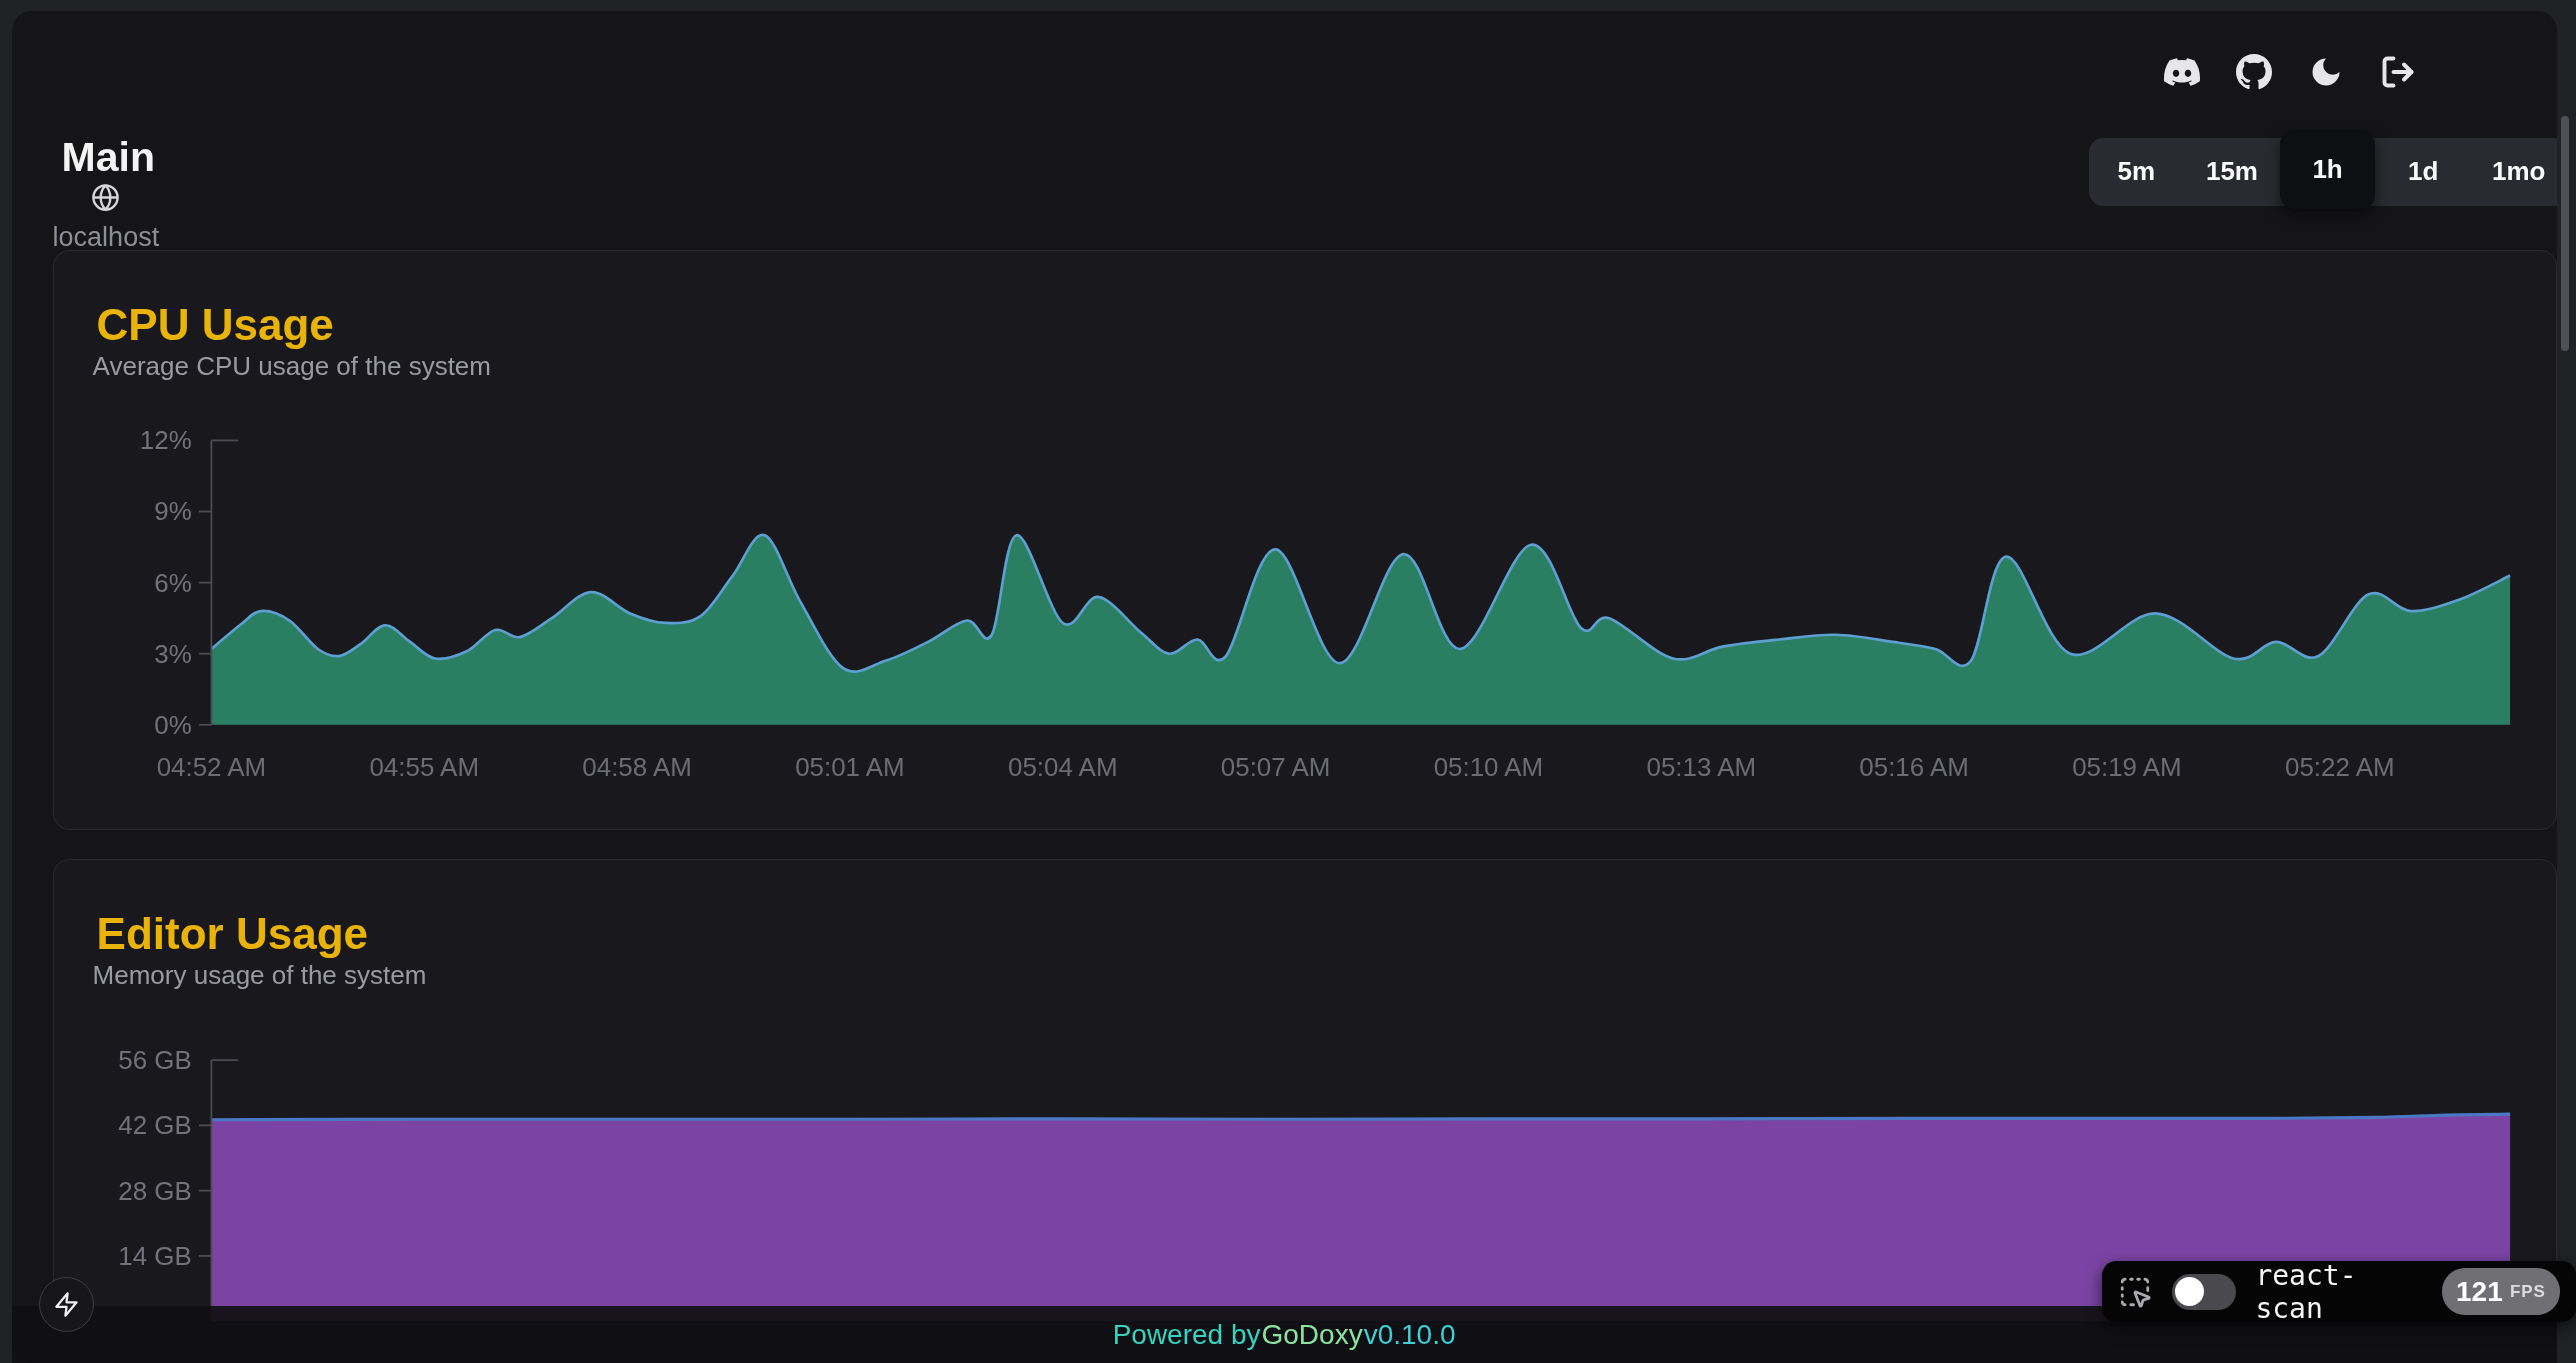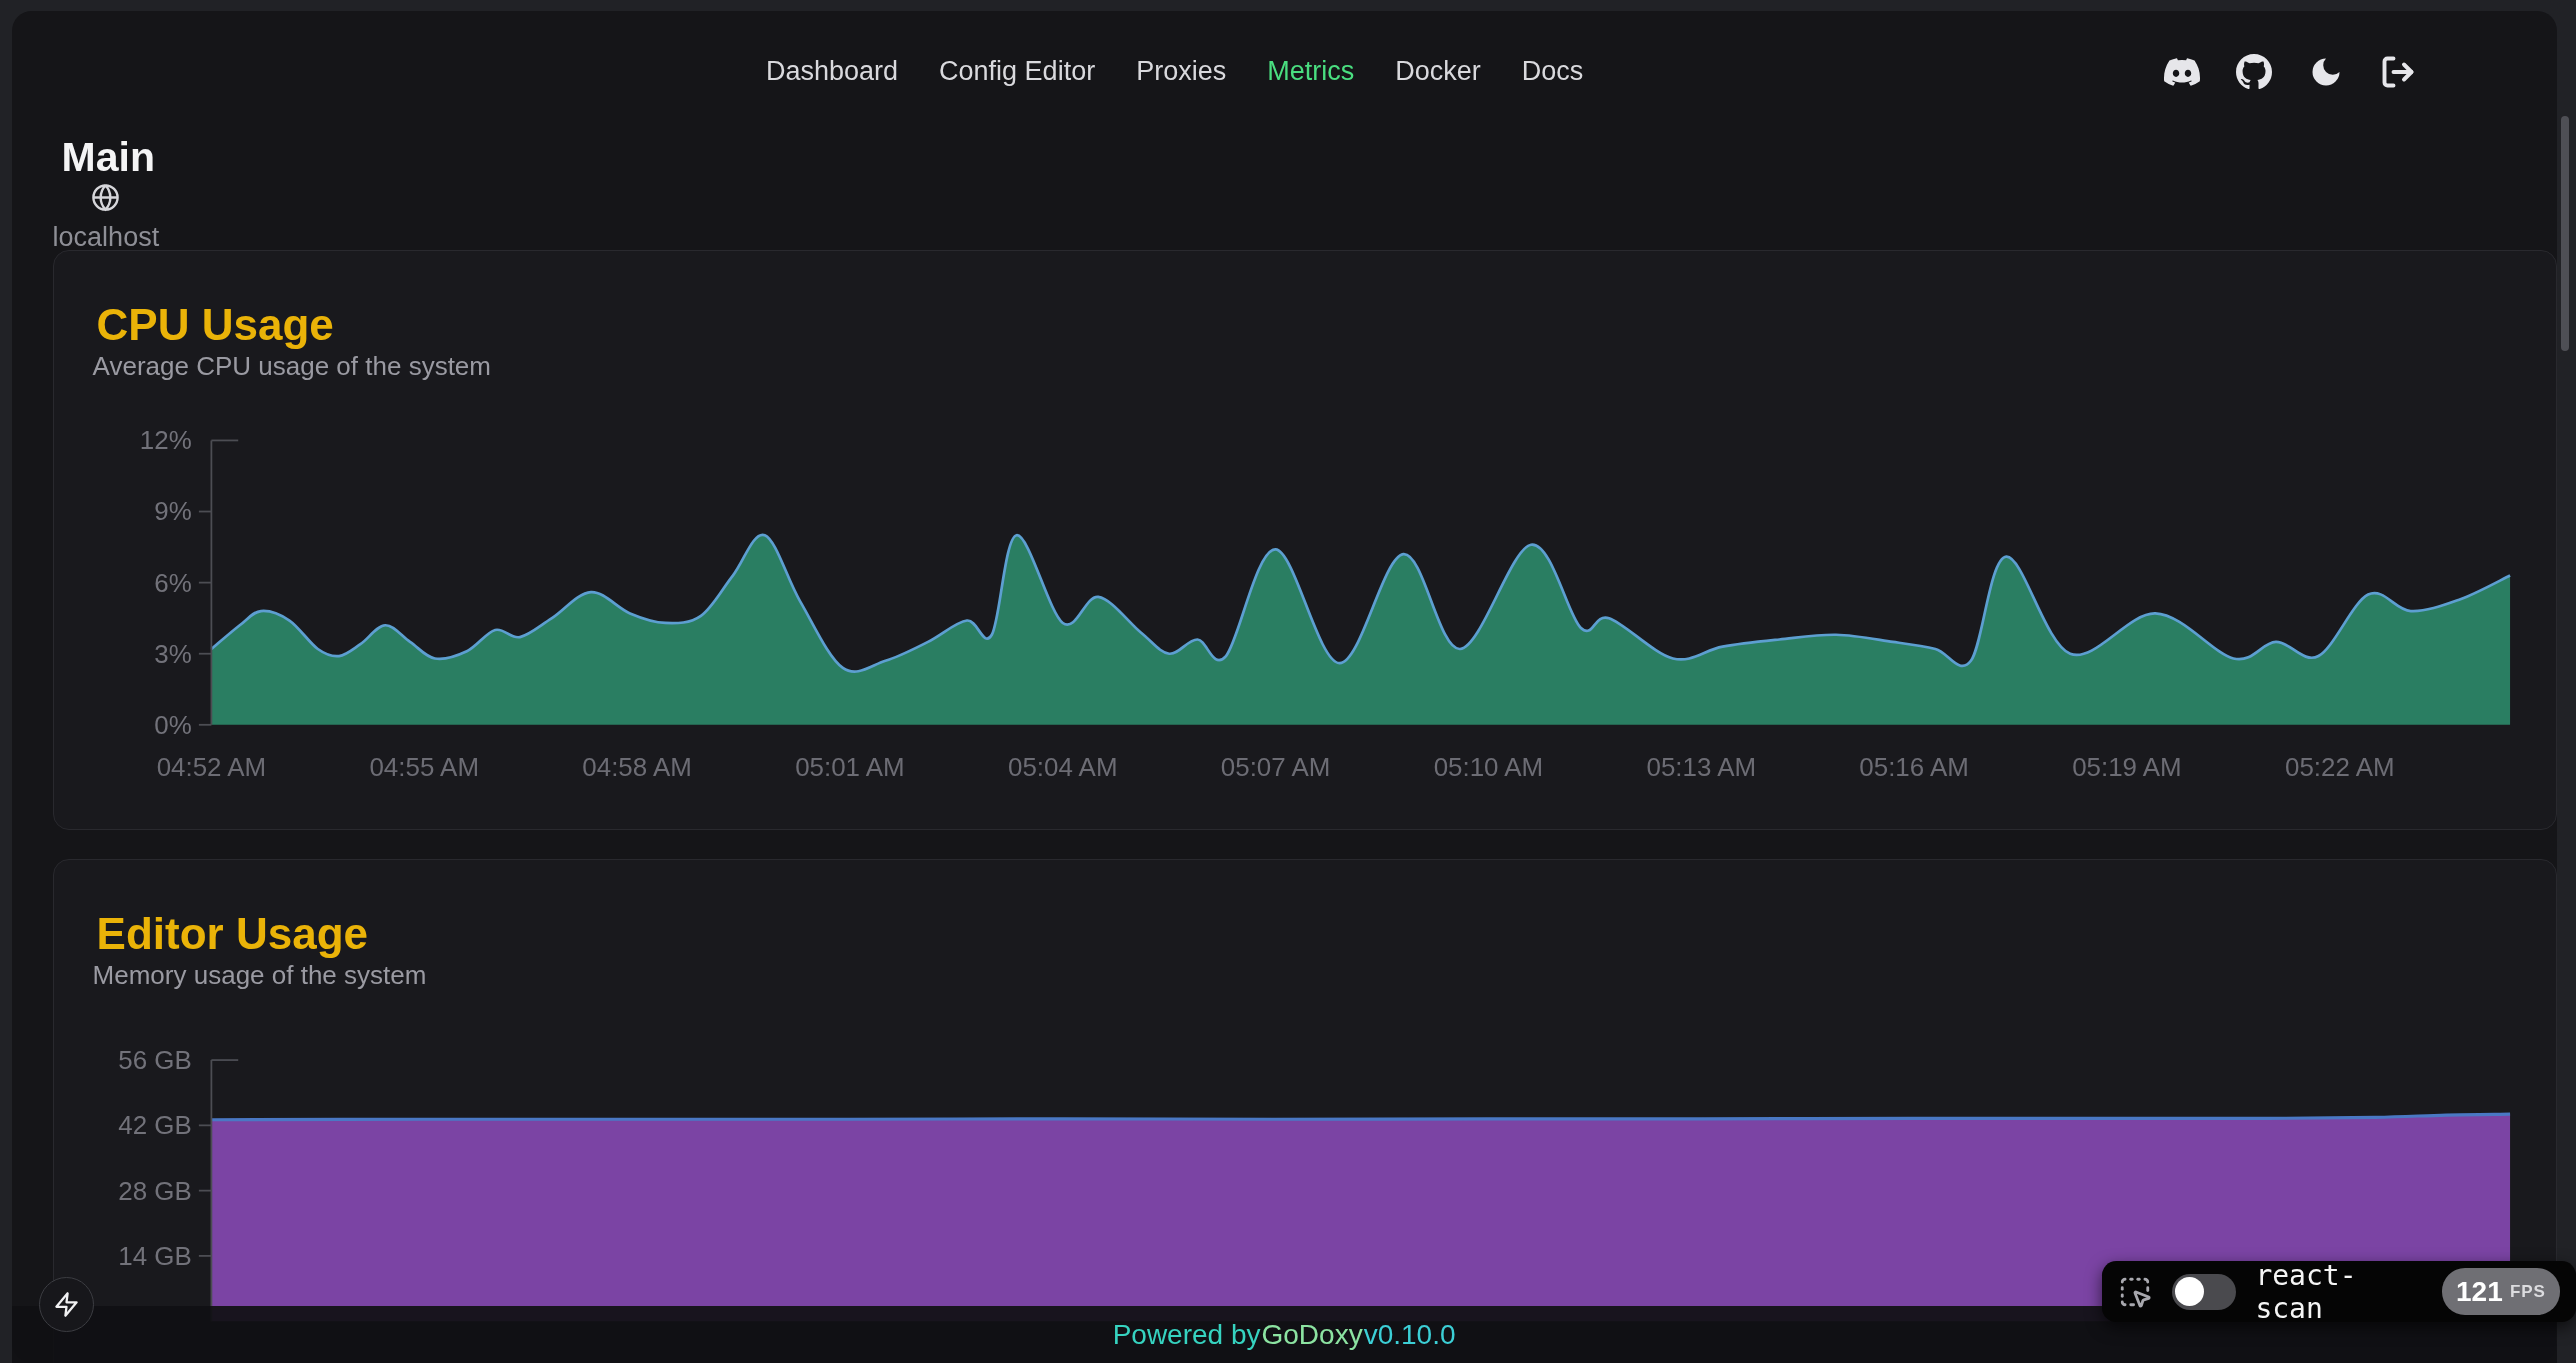--- a/index.html
+++ b/index.html
@@ -59,28 +59,20 @@
            border:1.8px solid #3c3d42;background:#17171b;display:flex;align-items:center;justify-content:center;
            z-index:60;cursor:pointer;box-sizing:border-box;}
   .zap-btn svg{width:27px;height:27px;color:#f0f0f2;}
 </style>
 </head>
 <body>
 
 <div class="stage">
   <div class="panel">
 
-    <nav class="nav">
-      <span class="nav-item">Dashboard</span>
-      <span class="nav-item">Config Editor</span>
-      <span class="nav-item">Proxies</span>
-      <span class="nav-item active">Metrics</span>
-      <span class="nav-item">Docker</span>
-      <span class="nav-item">Docs</span>
-    </nav>
 
     <div class="header-icons">
       <span class="hicon">
         <svg viewBox="0 0 24 24" fill="currentColor">
             <path d="M20.317 4.369a19.79 19.79 0 0 0-4.885-1.515.074.074 0 0 0-.079.037c-.21.375-.444.864-.608 1.25a18.27 18.27 0 0 0-5.487 0 12.64 12.64 0 0 0-.617-1.25.077.077 0 0 0-.079-.037 19.736 19.736 0 0 0-4.885 1.515.07.07 0 0 0-.032.027C.533 9.046-.32 13.58.099 18.057a.082.082 0 0 0 .031.057 19.9 19.9 0 0 0 5.993 3.03.078.078 0 0 0 .084-.028c.462-.63.874-1.295 1.226-1.994a.076.076 0 0 0-.041-.106 13.107 13.107 0 0 1-1.872-.892.077.077 0 0 1-.008-.128c.126-.094.252-.192.372-.291a.074.074 0 0 1 .077-.01c3.928 1.793 8.18 1.793 12.062 0a.074.074 0 0 1 .078.01c.12.098.246.198.373.292a.077.077 0 0 1-.006.127 12.3 12.3 0 0 1-1.873.892.077.077 0 0 0-.041.107c.36.698.772 1.362 1.225 1.993a.076.076 0 0 0 .084.028 19.84 19.84 0 0 0 6.002-3.03.077.077 0 0 0 .032-.054c.5-5.177-.838-9.674-3.549-13.66a.061.061 0 0 0-.031-.03zM8.02 15.33c-1.183 0-2.157-1.085-2.157-2.419 0-1.333.956-2.419 2.157-2.419 1.21 0 2.176 1.096 2.157 2.42 0 1.333-.956 2.418-2.157 2.418zm7.975 0c-1.183 0-2.157-1.085-2.157-2.419 0-1.333.955-2.419 2.157-2.419 1.21 0 2.176 1.096 2.157 2.42 0 1.333-.946 2.418-2.157 2.418z"></path>
           </svg>
       </span>
       <span class="hicon">
         <svg viewBox="0 0 16 16" fill="currentColor">
             <path d="M8 0C3.58 0 0 3.58 0 8c0 3.54 2.29 6.53 5.47 7.59.4.07.55-.17.55-.38 0-.19-.01-.82-.01-1.49-2.01.37-2.53-.49-2.69-.94-.09-.23-.48-.94-.82-1.13-.28-.15-.68-.52-.01-.53.63-.01 1.08.58 1.23.82.72 1.21 1.87.87 2.33.66.07-.52.28-.87.51-1.07-1.78-.2-3.64-.89-3.64-3.95 0-.87.31-1.59.82-2.15-.08-.2-.36-1.02.08-2.12 0 0 .67-.21 2.2.82.64-.18 1.32-.27 2-.27s1.36.09 2 .27c1.53-1.04 2.2-.82 2.2-.82.44 1.1.16 1.92.08 2.12.51.56.82 1.27.82 2.15 0 3.07-1.87 3.75-3.65 3.95.29.25.54.73.54 1.48 0 1.07-.01 1.93-.01 2.2 0 .21.15.46.55.38A8.01 8.01 0 0 0 16 8c0-4.42-3.58-8-8-8z"></path>
@@ -103,20 +95,27 @@
     <h1 class="page-title">Main</h1>
     <div class="host-row">
       <svg viewBox="0 0 24 24" fill="none" stroke="currentColor" stroke-width="2">
           <circle cx="12" cy="12" r="10"></circle>
           <path d="M12 2a14.5 14.5 0 0 0 0 20 14.5 14.5 0 0 0 0-20"></path>
           <path d="M2 12h20"></path>
         </svg>
       <span class="host-label">localhost</span>
     </div>
 
+    <div class="time-range">
+      <span class="tr-btn">5m</span>
+      <span class="tr-btn">15m</span>
+      <span class="tr-btn active">1h</span>
+      <span class="tr-btn">1d</span>
+      <span class="tr-btn">1mo</span>
+    </div>
 
     <section class="card card-cpu">
       <h2>CPU Usage</h2>
       <span class="sub">Average CPU usage of the system</span>
       <svg id="cpu-chart-svg" class="chart-svg" width="2504" height="385" viewBox="0 0 2800 430">
           <path d="M176.0,250.2 C181.3,245.8 198.5,230.8 207.7,223.7 C217.0,216.6 222.3,208.7 231.5,207.8 C240.8,206.9 252.7,211.3 263.3,218.4 C273.8,225.5 285.7,243.6 295.0,250.2 C304.3,256.8 310.9,259.0 318.8,258.1 C326.7,257.3 334.0,250.6 342.6,244.9 C351.2,239.2 361.1,224.1 370.4,223.7 C379.6,223.3 388.9,236.1 398.1,242.3 C407.4,248.4 415.3,259.0 425.9,260.8 C436.5,262.6 450.4,258.1 461.6,252.8 C472.8,247.5 483.4,231.7 493.3,229.0 C503.2,226.3 510.5,239.2 521.1,236.9 C531.7,234.7 543.6,224.1 556.8,215.8 C570.0,207.4 585.9,187.5 600.4,186.6 C615.0,185.7 630.2,204.7 644.1,210.4 C657.9,216.2 670.5,220.6 683.7,221.1 C697.0,221.5 710.8,221.9 723.4,213.1 C736.0,204.3 747.2,183.1 759.1,168.1 C771.0,153.0 782.2,118.1 794.8,123.0 C807.4,127.9 819.9,172.5 834.5,197.2 C849.0,221.9 866.2,260.4 882.1,271.4 C897.9,282.4 913.8,268.3 929.7,263.4 C945.5,258.6 962.1,249.8 977.3,242.3 C992.5,234.7 1009.0,219.7 1020.9,218.4 C1032.8,217.1 1039.4,250.2 1048.7,234.3 C1057.9,218.4 1063.2,125.2 1076.4,123.0 C1089.7,120.8 1112.8,209.6 1128.0,221.1 C1143.2,232.5 1153.1,190.1 1167.7,191.9 C1182.2,193.7 1202.0,221.1 1215.3,231.7 C1228.5,242.3 1236.4,254.2 1247.0,255.5 C1257.6,256.8 1268.2,239.2 1278.7,239.6 C1289.3,240.0 1295.9,274.9 1310.5,258.1 C1325.0,241.4 1344.8,137.6 1366.0,138.9 C1387.2,140.2 1413.6,265.2 1437.4,266.1 C1461.2,267.0 1486.3,146.8 1508.8,144.2 C1531.3,141.5 1548.5,252.0 1572.3,250.2 C1596.1,248.4 1629.1,137.6 1651.6,133.6 C1674.1,129.6 1692.6,212.7 1707.1,226.4 C1721.7,240.0 1721.7,210.0 1738.9,215.8 C1756.0,221.5 1789.1,255.5 1810.3,260.8 C1831.4,266.1 1846.0,251.1 1865.8,247.6 C1885.6,244.0 1908.1,241.8 1929.3,239.6 C1950.4,237.4 1971.6,233.9 1992.7,234.3 C2013.9,234.7 2037.7,239.6 2056.2,242.3 C2074.7,244.9 2089.2,246.7 2103.8,250.2 C2118.3,253.7 2130.2,280.7 2143.5,263.4 C2156.7,246.2 2164.6,148.2 2183.1,146.9 C2201.6,145.5 2226.8,244.9 2254.5,255.5 C2282.3,266.1 2319.3,209.6 2349.7,210.4 C2380.1,211.3 2414.5,255.5 2437.0,260.8 C2459.5,266.1 2468.7,242.7 2484.6,242.3 C2500.5,241.8 2515.0,267.0 2532.2,258.1 C2549.4,249.3 2570.5,197.6 2587.7,189.3 C2604.9,180.9 2618.1,206.9 2635.3,207.8 C2652.5,208.7 2672.3,201.2 2690.9,194.6 C2709.4,187.9 2737.1,172.5 2746.4,168.1 L2746.4,335 L176.0,335 Z" fill="#2a7e62" stroke="none"></path>
           <path d="M176.0,250.2 C181.3,245.8 198.5,230.8 207.7,223.7 C217.0,216.6 222.3,208.7 231.5,207.8 C240.8,206.9 252.7,211.3 263.3,218.4 C273.8,225.5 285.7,243.6 295.0,250.2 C304.3,256.8 310.9,259.0 318.8,258.1 C326.7,257.3 334.0,250.6 342.6,244.9 C351.2,239.2 361.1,224.1 370.4,223.7 C379.6,223.3 388.9,236.1 398.1,242.3 C407.4,248.4 415.3,259.0 425.9,260.8 C436.5,262.6 450.4,258.1 461.6,252.8 C472.8,247.5 483.4,231.7 493.3,229.0 C503.2,226.3 510.5,239.2 521.1,236.9 C531.7,234.7 543.6,224.1 556.8,215.8 C570.0,207.4 585.9,187.5 600.4,186.6 C615.0,185.7 630.2,204.7 644.1,210.4 C657.9,216.2 670.5,220.6 683.7,221.1 C697.0,221.5 710.8,221.9 723.4,213.1 C736.0,204.3 747.2,183.1 759.1,168.1 C771.0,153.0 782.2,118.1 794.8,123.0 C807.4,127.9 819.9,172.5 834.5,197.2 C849.0,221.9 866.2,260.4 882.1,271.4 C897.9,282.4 913.8,268.3 929.7,263.4 C945.5,258.6 962.1,249.8 977.3,242.3 C992.5,234.7 1009.0,219.7 1020.9,218.4 C1032.8,217.1 1039.4,250.2 1048.7,234.3 C1057.9,218.4 1063.2,125.2 1076.4,123.0 C1089.7,120.8 1112.8,209.6 1128.0,221.1 C1143.2,232.5 1153.1,190.1 1167.7,191.9 C1182.2,193.7 1202.0,221.1 1215.3,231.7 C1228.5,242.3 1236.4,254.2 1247.0,255.5 C1257.6,256.8 1268.2,239.2 1278.7,239.6 C1289.3,240.0 1295.9,274.9 1310.5,258.1 C1325.0,241.4 1344.8,137.6 1366.0,138.9 C1387.2,140.2 1413.6,265.2 1437.4,266.1 C1461.2,267.0 1486.3,146.8 1508.8,144.2 C1531.3,141.5 1548.5,252.0 1572.3,250.2 C1596.1,248.4 1629.1,137.6 1651.6,133.6 C1674.1,129.6 1692.6,212.7 1707.1,226.4 C1721.7,240.0 1721.7,210.0 1738.9,215.8 C1756.0,221.5 1789.1,255.5 1810.3,260.8 C1831.4,266.1 1846.0,251.1 1865.8,247.6 C1885.6,244.0 1908.1,241.8 1929.3,239.6 C1950.4,237.4 1971.6,233.9 1992.7,234.3 C2013.9,234.7 2037.7,239.6 2056.2,242.3 C2074.7,244.9 2089.2,246.7 2103.8,250.2 C2118.3,253.7 2130.2,280.7 2143.5,263.4 C2156.7,246.2 2164.6,148.2 2183.1,146.9 C2201.6,145.5 2226.8,244.9 2254.5,255.5 C2282.3,266.1 2319.3,209.6 2349.7,210.4 C2380.1,211.3 2414.5,255.5 2437.0,260.8 C2459.5,266.1 2468.7,242.7 2484.6,242.3 C2500.5,241.8 2515.0,267.0 2532.2,258.1 C2549.4,249.3 2570.5,197.6 2587.7,189.3 C2604.9,180.9 2618.1,206.9 2635.3,207.8 C2652.5,208.7 2672.3,201.2 2690.9,194.6 C2709.4,187.9 2737.1,172.5 2746.4,168.1" fill="none" stroke="#5d9fd1" stroke-width="3" stroke-linejoin="round"></path>
           <line x1="176" y1="17" x2="176" y2="335" stroke="#4c4d53" stroke-width="2"></line>
           <line x1="176" y1="17" x2="206" y2="17" stroke="#4c4d53" stroke-width="2"></line>
           <line x1="162" y1="335" x2="176" y2="335" stroke="#4c4d53" stroke-width="2"></line>

